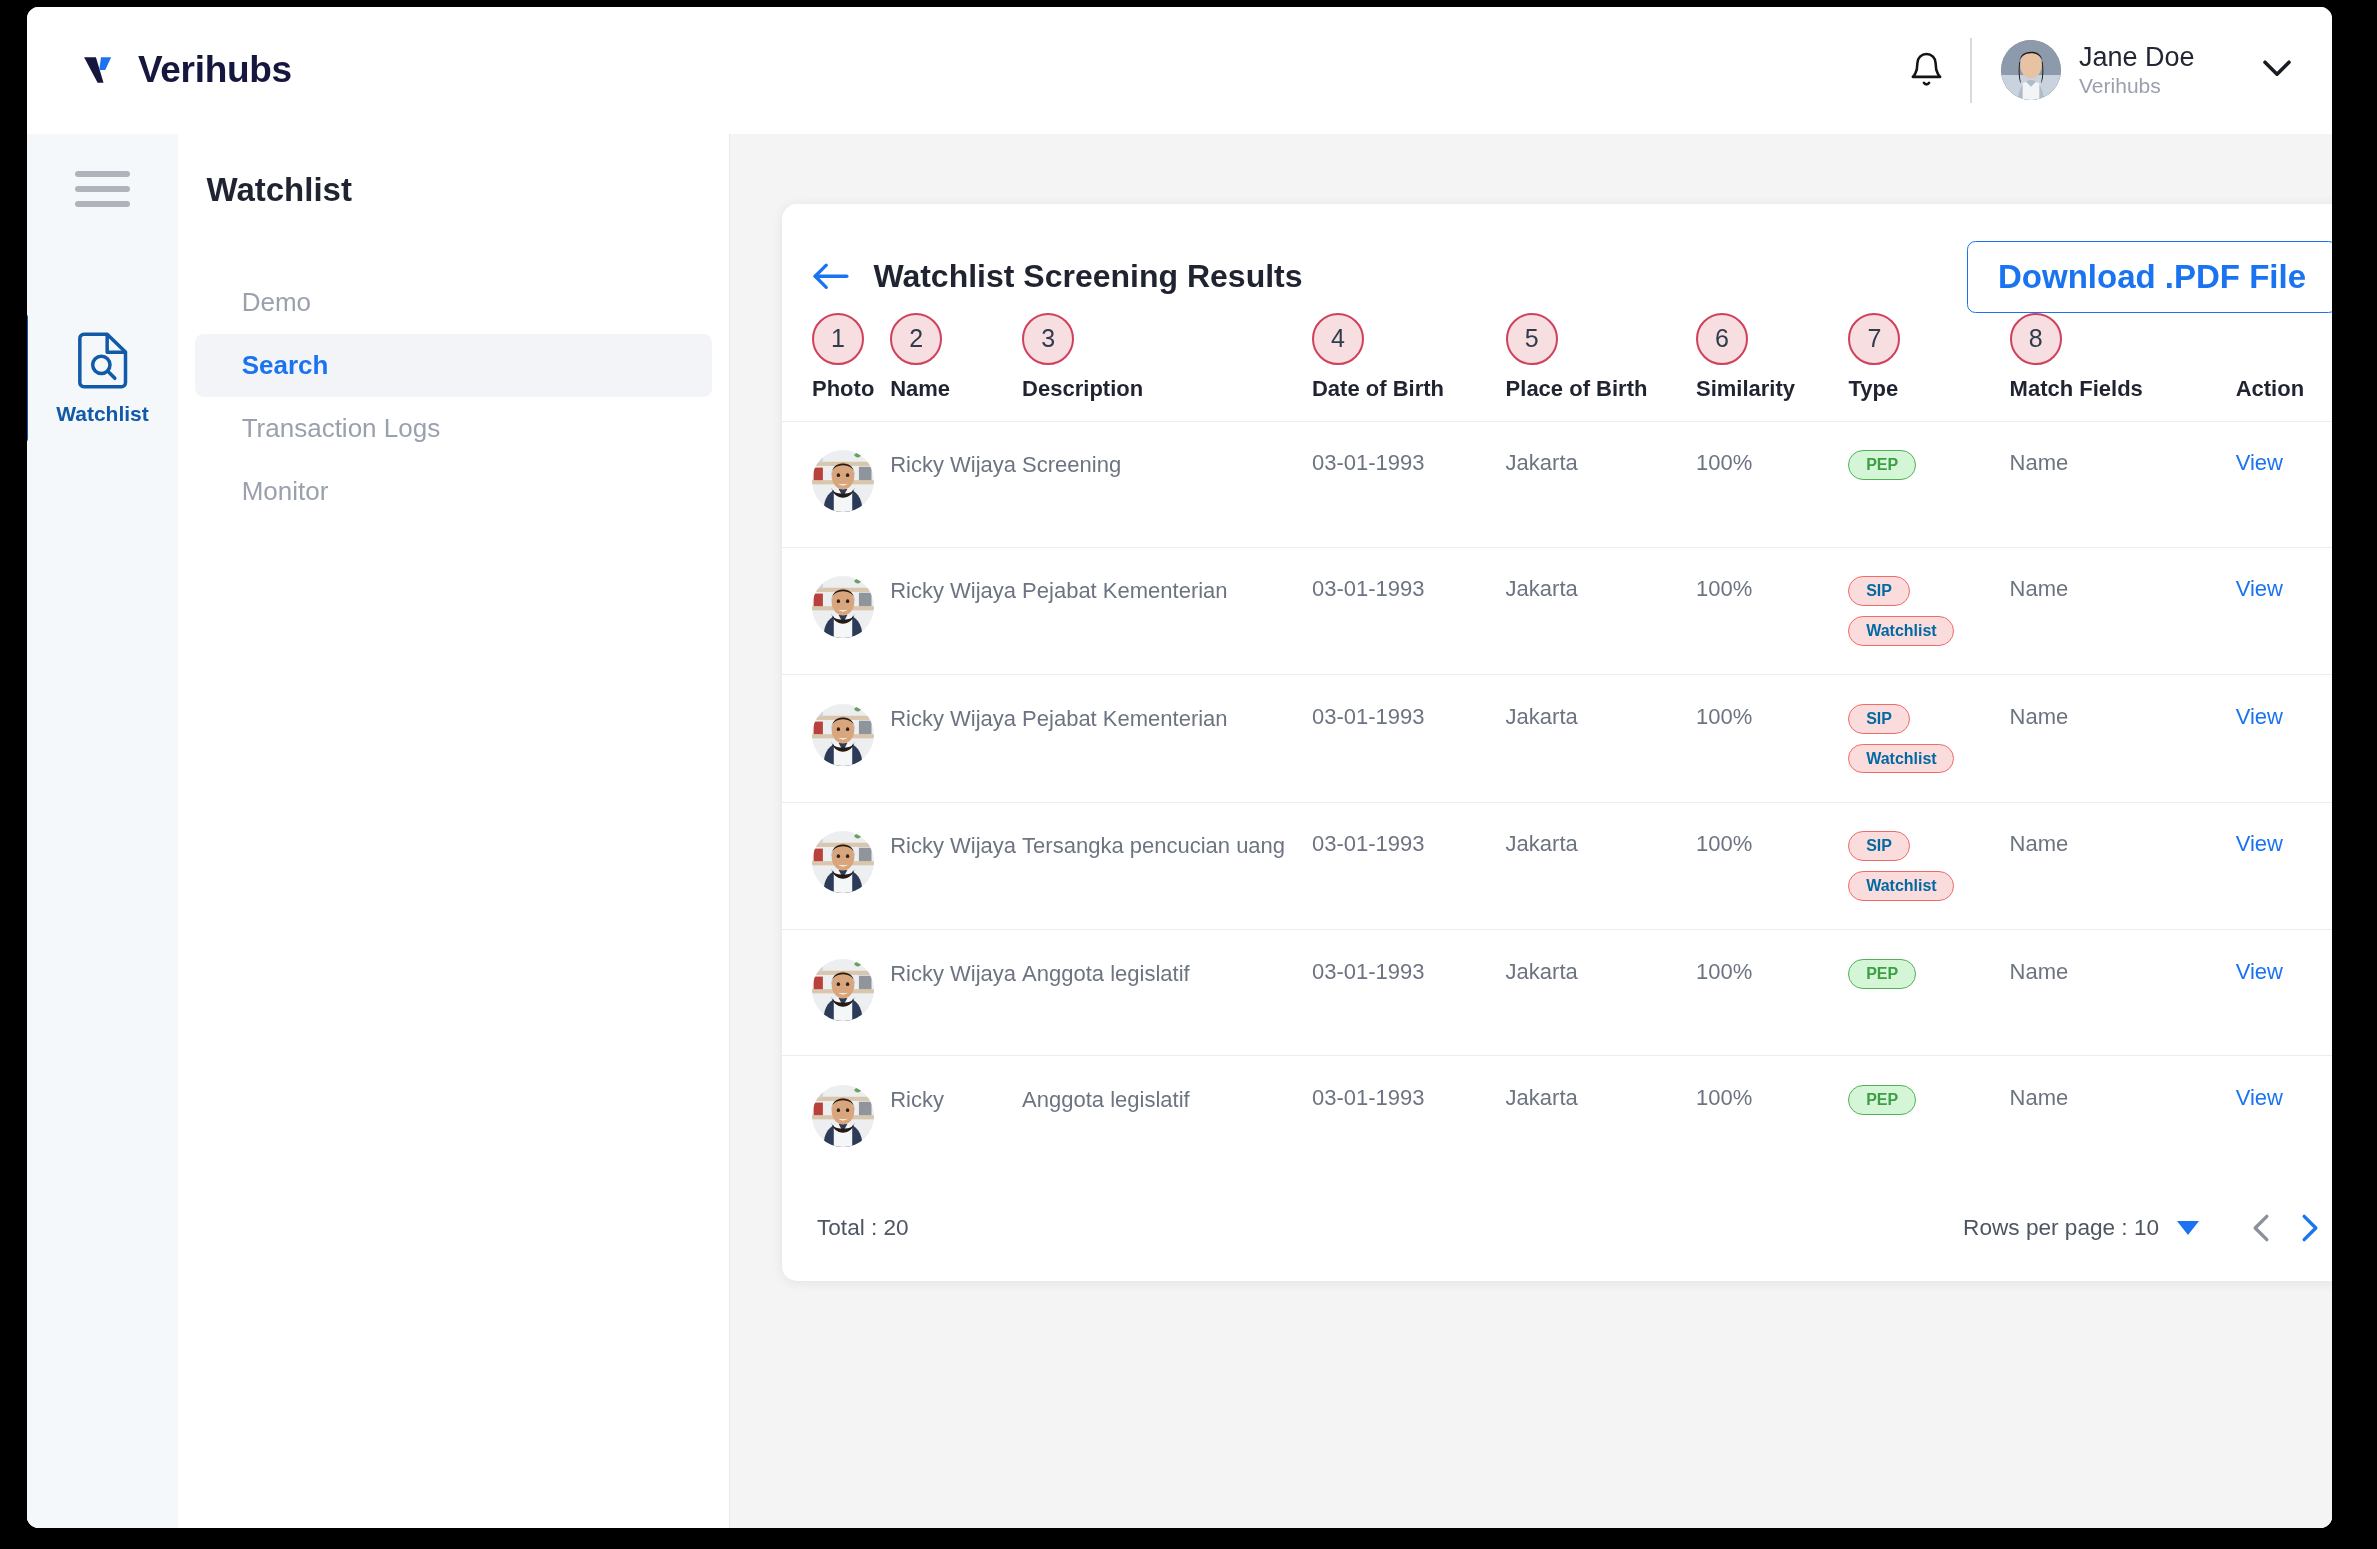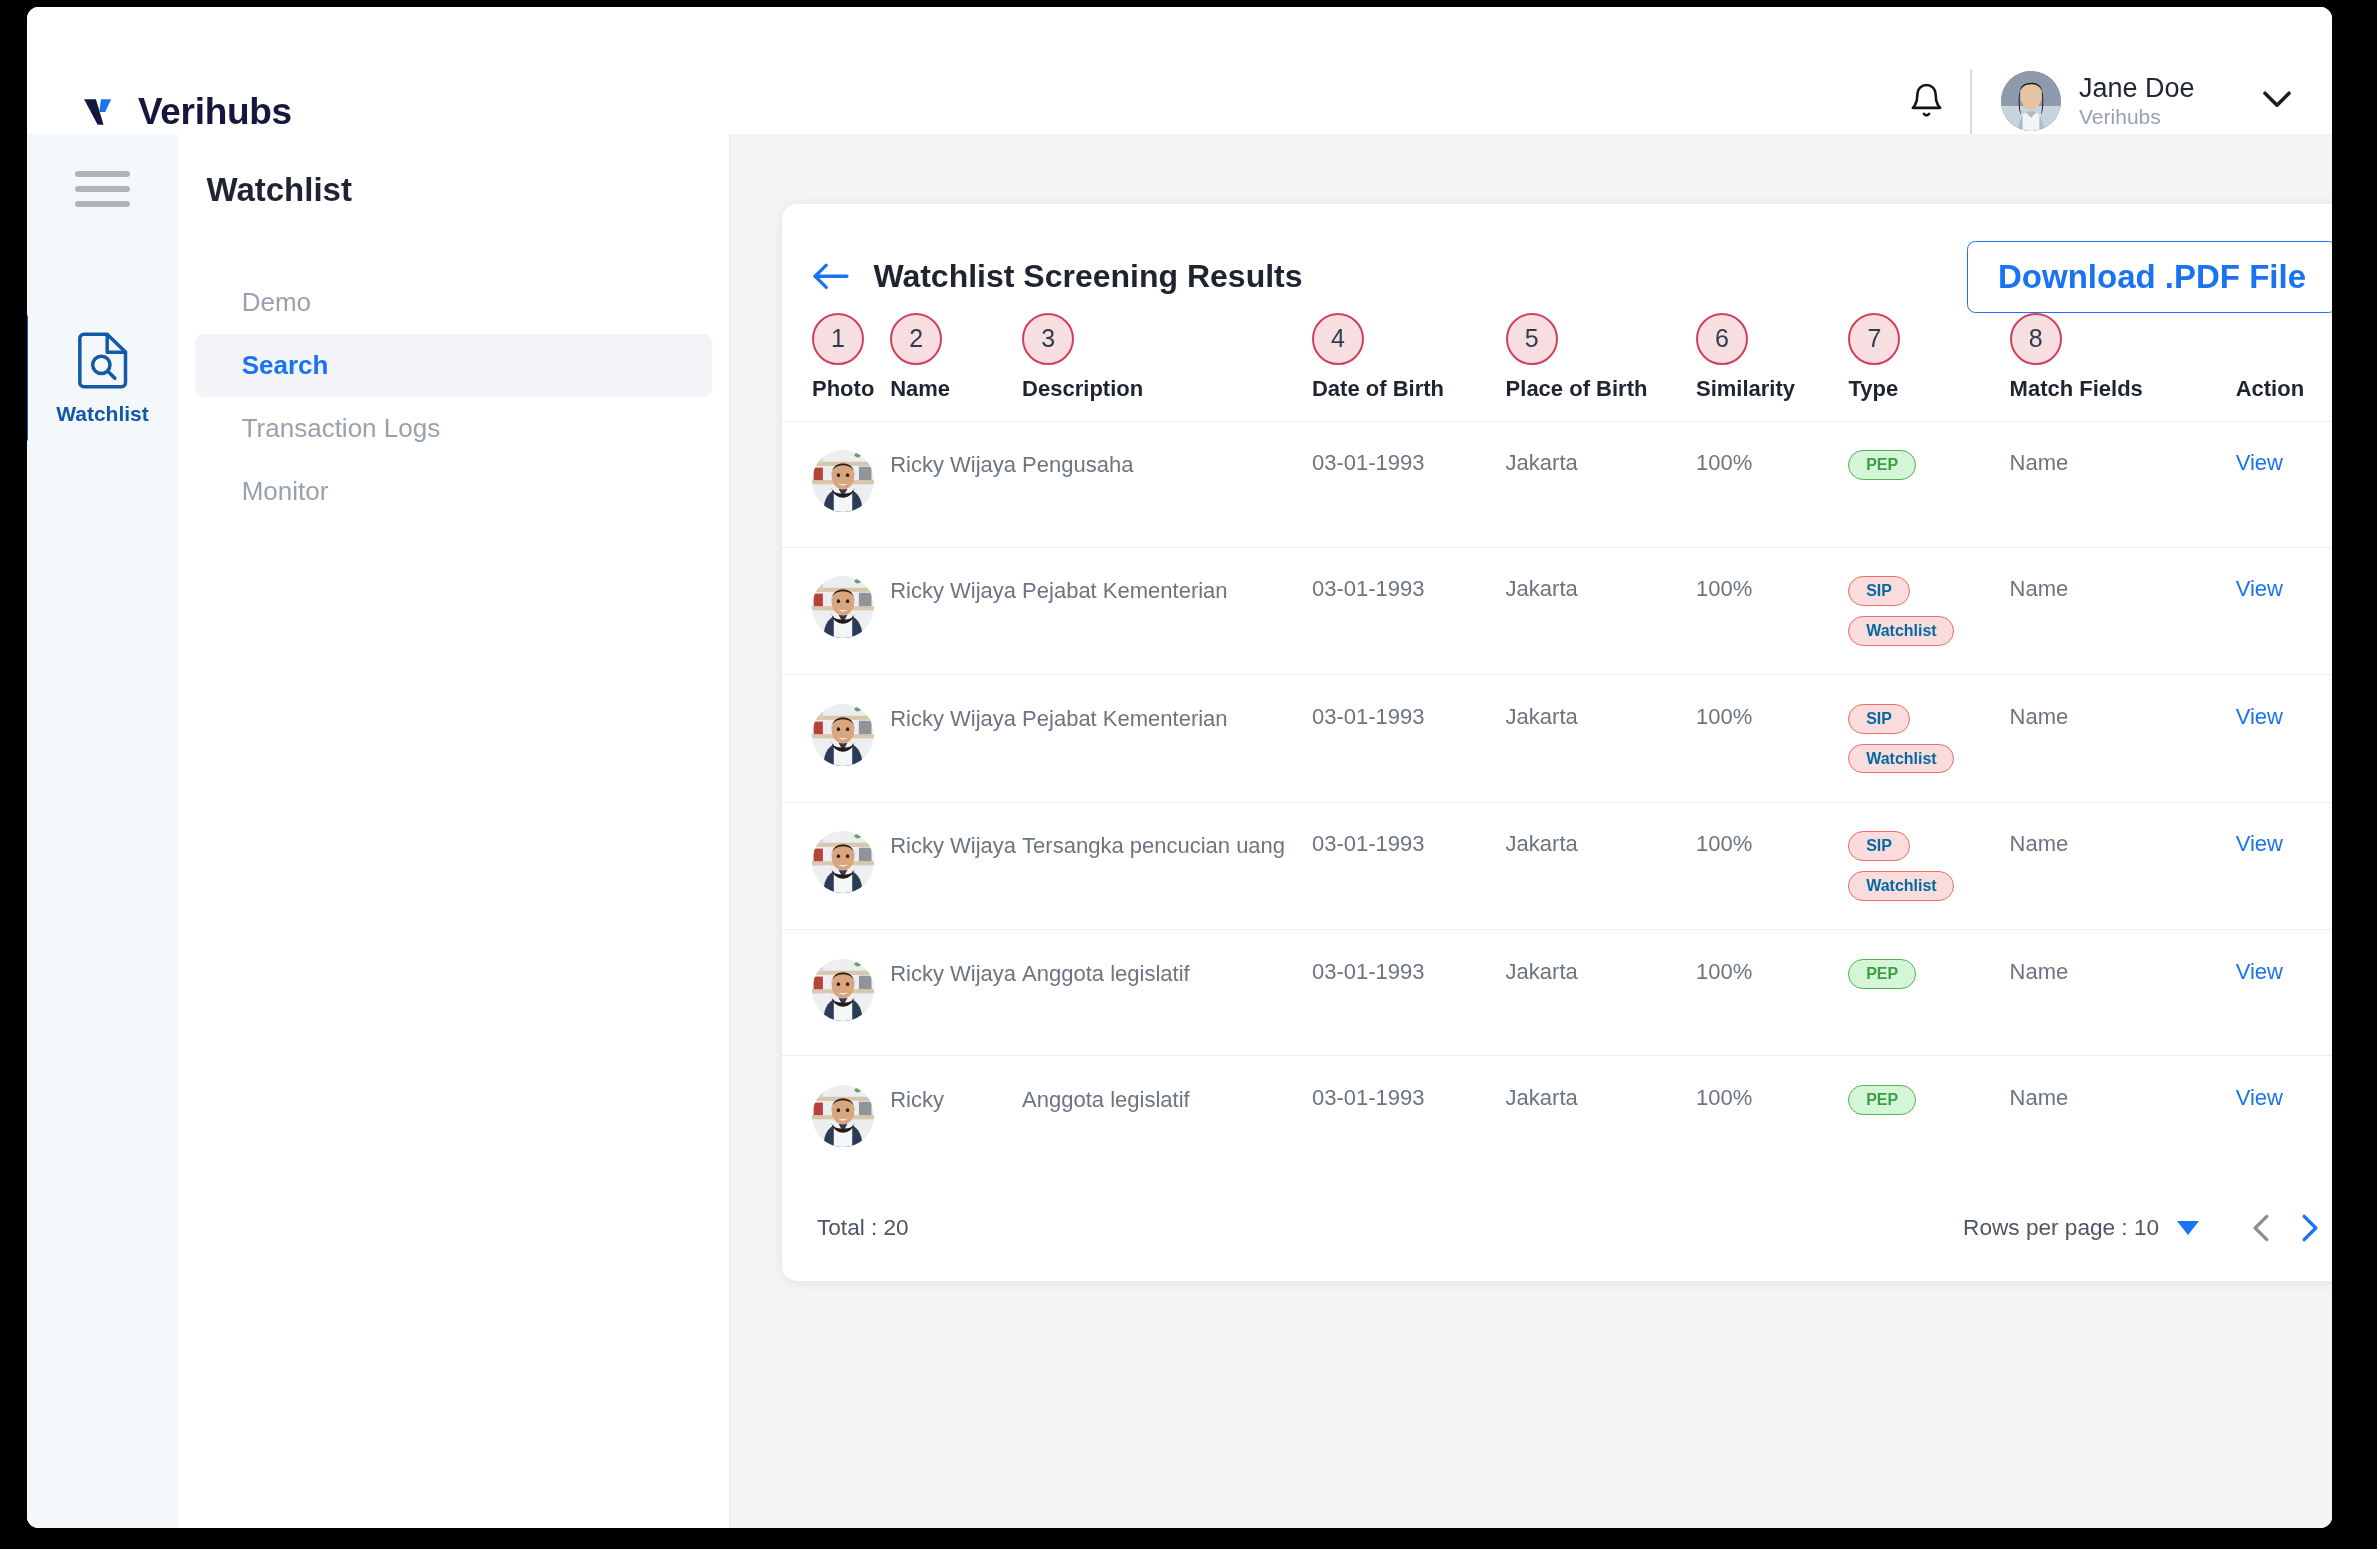--- a/index.html
+++ b/index.html
@@ -25,21 +25,21 @@
   }
 
   
   #topbar {
     position: absolute;
     left: 0; top: 0;
     width: 100%;
     height: 127px;
     background: #ffffff;
     display: flex;
-    align-items: flex-end;
+    align-items: center;
     justify-content: space-between;
     padding: 0 40px 0 52px;
     z-index: 6;
   }
   .brand { display: flex; align-items: center; gap: 15px; }
   .brand-mark { width: 44px; height: 44px; position: relative; }
   .brand-name {
     font-size: 37px;
     font-weight: 700;
     color: #15173f;
@@ -435,21 +435,21 @@
       <path d="M31 45 L37 56 L43 45 L48 48 L48 74 L26 74 L26 48 Z" fill="#f4f6f8"></path>
       <ellipse cx="37" cy="31" rx="13.5" ry="16" fill="#d9a57c"></ellipse>
       <path d="M23 42 C23 52 31 57 37 57 C43 57 51 52 51 42 C51 50 45 52 37 52 C29 52 23 50 23 42 Z" fill="#241a16"></path>
       <path d="M23 31 C21 14 53 14 51 31 C51 20 44 16 37 16 C30 16 23 20 23 31 Z" fill="#241a16"></path>
       <ellipse cx="31.5" cy="30" rx="2" ry="2.2" fill="#2b2320"></ellipse>
       <ellipse cx="42.5" cy="30" rx="2" ry="2.2" fill="#2b2320"></ellipse>
       <path d="M31 40 q6 5 12 0 q-6 2 -12 0 Z" fill="#ffffff"></path>
     </g>
                   </svg></td>
      <td class="col-name cell-name">Ricky Wijaya</td>
-     <td class="col-desc cell-desc">Pengusaha</td>
+     <td class="col-desc cell-desc">Screening</td>
      <td class="col-dob">03-01-1993</td>
      <td class="col-pob">Jakarta</td>
      <td class="col-sim">100%</td>
      <td class="col-type">
                   <span class="tagwrap">
                     <span class="tag green">PEP</span>
                   </span>
                 </td>
      <td class="col-match">Name</td>
      <td class="col-action"><span class="cell-link">View</span></td>

